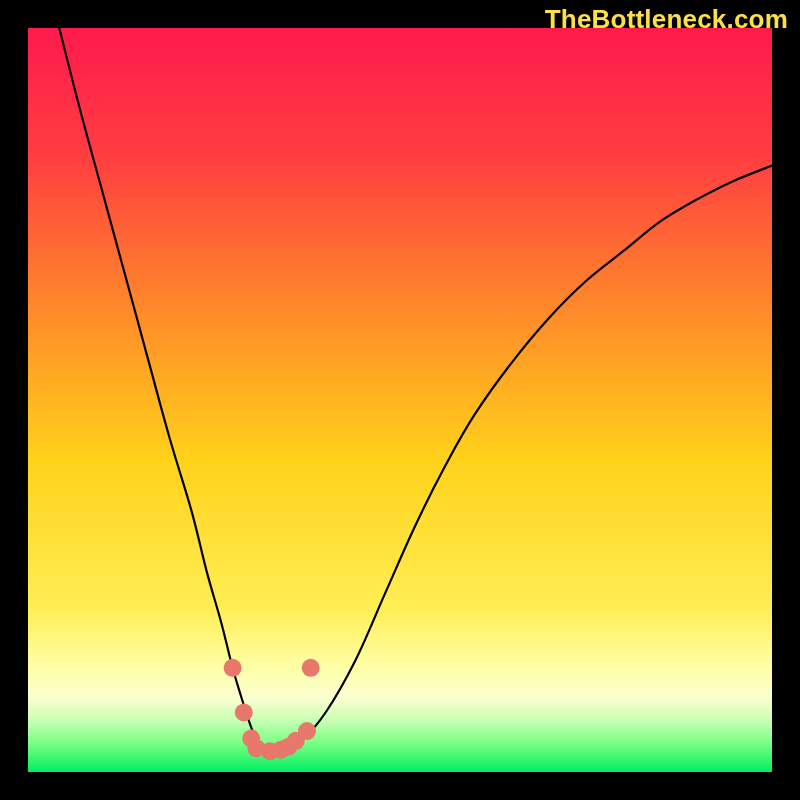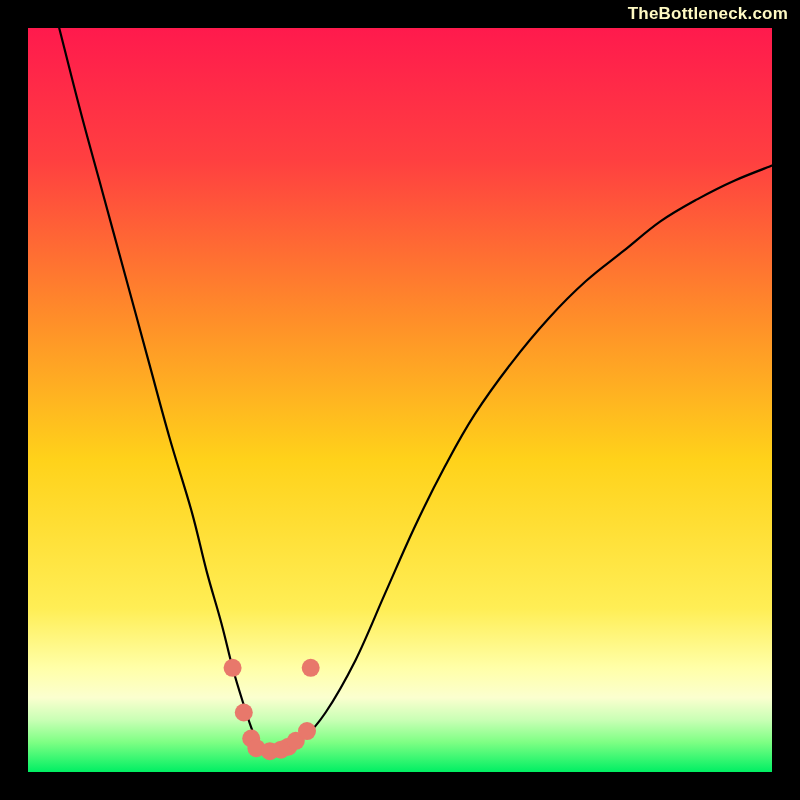--- a/index.html
+++ b/index.html
@@ -47,23 +47,23 @@
     stroke-linecap: round;
   }
   .dots circle {
     fill: #e8786b;
   }
   .watermark {
     position: absolute;
     top: 4px;
     right: 12px;
     font-family: Arial, Helvetica, sans-serif;
-    font-size: 17px;
+    font-size: 26px;
     font-weight: 600;
-    color: #fef9c3;
+    color: #fde047;
     letter-spacing: 0.2px;
   }
 </style>
 </head>
 <body>
 
 <div class="frame">
   <div class="plot">
 
     <svg class="gradient" viewBox="0 0 744 744" preserveAspectRatio="none">

